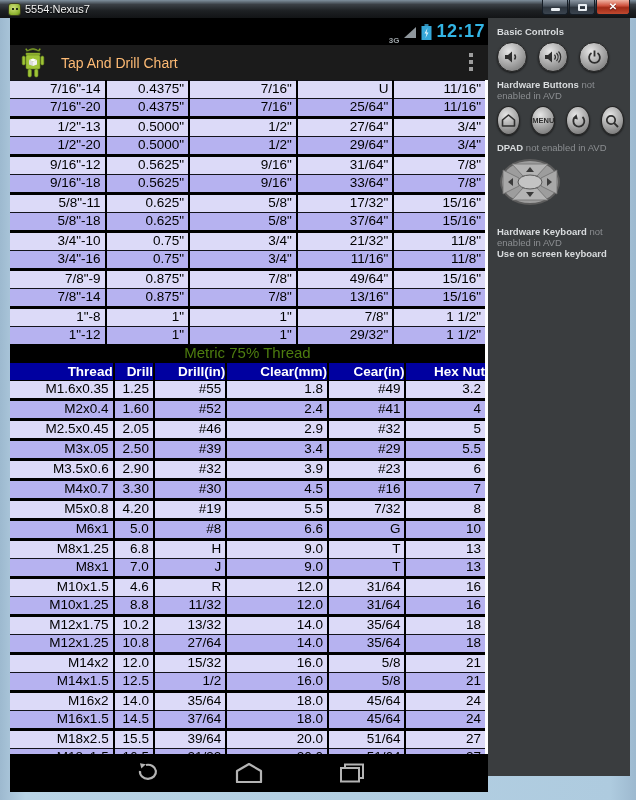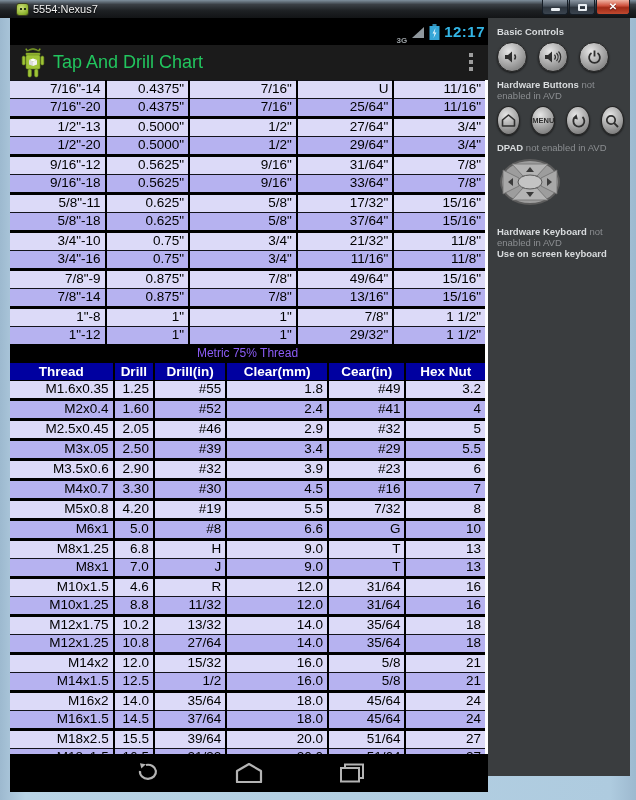--- a/index.html
+++ b/index.html
@@ -7,21 +7,21 @@
   body {
     position: relative;
     font-family: "Liberation Sans", sans-serif;
     background: linear-gradient(90deg,#9db9cf 0%, #b9d4e6 4%, #aecbdf 96%, #9db9cf 100%);
     overflow: hidden;
   }
   
   .titlebar {
     position:absolute; left:0; top:0; width:636px; height:18px;
     background: linear-gradient(180deg,#7f909e 0%, #3a3f45 25%, #1d2023 60%, #121416 100%);
-    display:flex; align-items:center; padding-left:16px;
+    display:flex; align-items:center; padding-left:8px;
   }
   .title-icon { width:13px; height:13px; border-radius:3px;
     background: radial-gradient(circle at 40% 35%, #cfe07a, #8db32f 70%, #5d7a1a);
     border:1px solid #3c3f1e; margin-right:4px; position:relative; }
   .title-icon:before { content:""; position:absolute; left:3px; top:4px; width:2px; height:2px; background:#243014; box-shadow:4px 0 0 #243014; }
   .title-text { color:#f2f2f2; font-size:11px; text-shadow:0 1px 1px #000; }
   .win-controls { position:absolute; right:6px; top:0; display:flex; }
   .win-btn { width:26px; height:15px; border:1px solid #151d26; border-top:none;
     border-radius:0 0 3px 3px; display:flex; align-items:center; justify-content:center;
     background: linear-gradient(180deg,#8b97a3 0%, #46505b 45%, #2c343d 50%, #3a444f 100%);
@@ -32,45 +32,45 @@
     background: linear-gradient(180deg,#f0b4a4 0%, #cf5440 40%, #a02a16 55%, #c04a30 100%); }
   .win-btn .x { color:#fff; font-size:10px; font-weight:bold; line-height:10px; text-shadow:0 1px 1px #511; }
 
   
   .screen { position:absolute; left:10px; top:18px; width:478px; height:774px;
     background:#000; display:flex; flex-direction:column; }
 
   .status-bar { height:27px; background:#000; display:flex; align-items:center;
     justify-content:flex-end; padding-right:3px; gap:4px; }
   .net-label { color:#9aa0a4; font-size:8px; font-weight:bold; align-self:flex-start; margin-top:18px; }
-  .time-text { font-size:15px; font-weight:bold; letter-spacing:0.5px; }
+  .time-text { font-size:18px; font-weight:bold; letter-spacing:0.5px; }
 
   .app-bar { height:35px; background:#1b1b1b; display:flex; align-items:center; position:relative; }
   .robot { margin-left:9px; }
-  .app-title { color:#22c55e; font-size:18px; margin-left:6px; }
+  .app-title { color:#fdba74; font-size:14px; margin-left:14px; }
   .overflow { position:absolute; right:15px; top:8px; width:4px; display:flex; flex-direction:column; gap:3px; }
   .overflow i { width:4px; height:4px; background:#9d9d9d; display:block; }
 
   .table-area { flex:1; background:#000; border-right:3px solid #fff; overflow:hidden; }
 
   table.drill { border-collapse:collapse; width:100%; table-layout:fixed; background:#000; }
   table.drill td {
     height:17.7px; padding:0 4px 1px 0; font-size:13.5px; text-align:right;
     color:#000; border-left:2px solid #000; overflow:hidden; white-space:nowrap;
     line-height:16px;
   }
   table.drill td:first-child { border-left:none; }
   table.drill tr td { border-top:1px solid #14141c; }
   table.drill tr.sep td { border-top:3px solid #000; }
   table.drill tr.light td { background:var(--row-light); }
   table.drill tr.dark  td { background:var(--row-dark); }
-  .banner { height:17px; background:#000; color:#8b5cf6; font-size:12px;
+  .banner { height:17px; background:#000; color:#4d7c0f; font-size:15px;
     display:flex; align-items:center; justify-content:center; }
   table.drill th { background:var(--header-bg); color:#fff; font-weight:bold;
-    font-size:13.5px; height:18px; text-align:center; border-left:2px solid #000;
+    font-size:13.5px; height:18px; text-align:right; border-left:2px solid #000;
     border-top:2px solid #000; border-bottom:1px solid #000; padding-bottom:0; }
   table.drill th:first-child { border-left:none; }
 
   .nav-bar { height:38px; background:#000; display:flex; align-items:center;
     justify-content:center; gap:76px; }
 
   
   .panel { position:absolute; left:488px; top:18px; width:142px; height:758px;
     background:#3a3d3f; padding:8px 6px 0 9px; color:#c9cccf; }
   .panel-label { font-size:9.5px; margin-bottom:5px; line-height:11px; }

